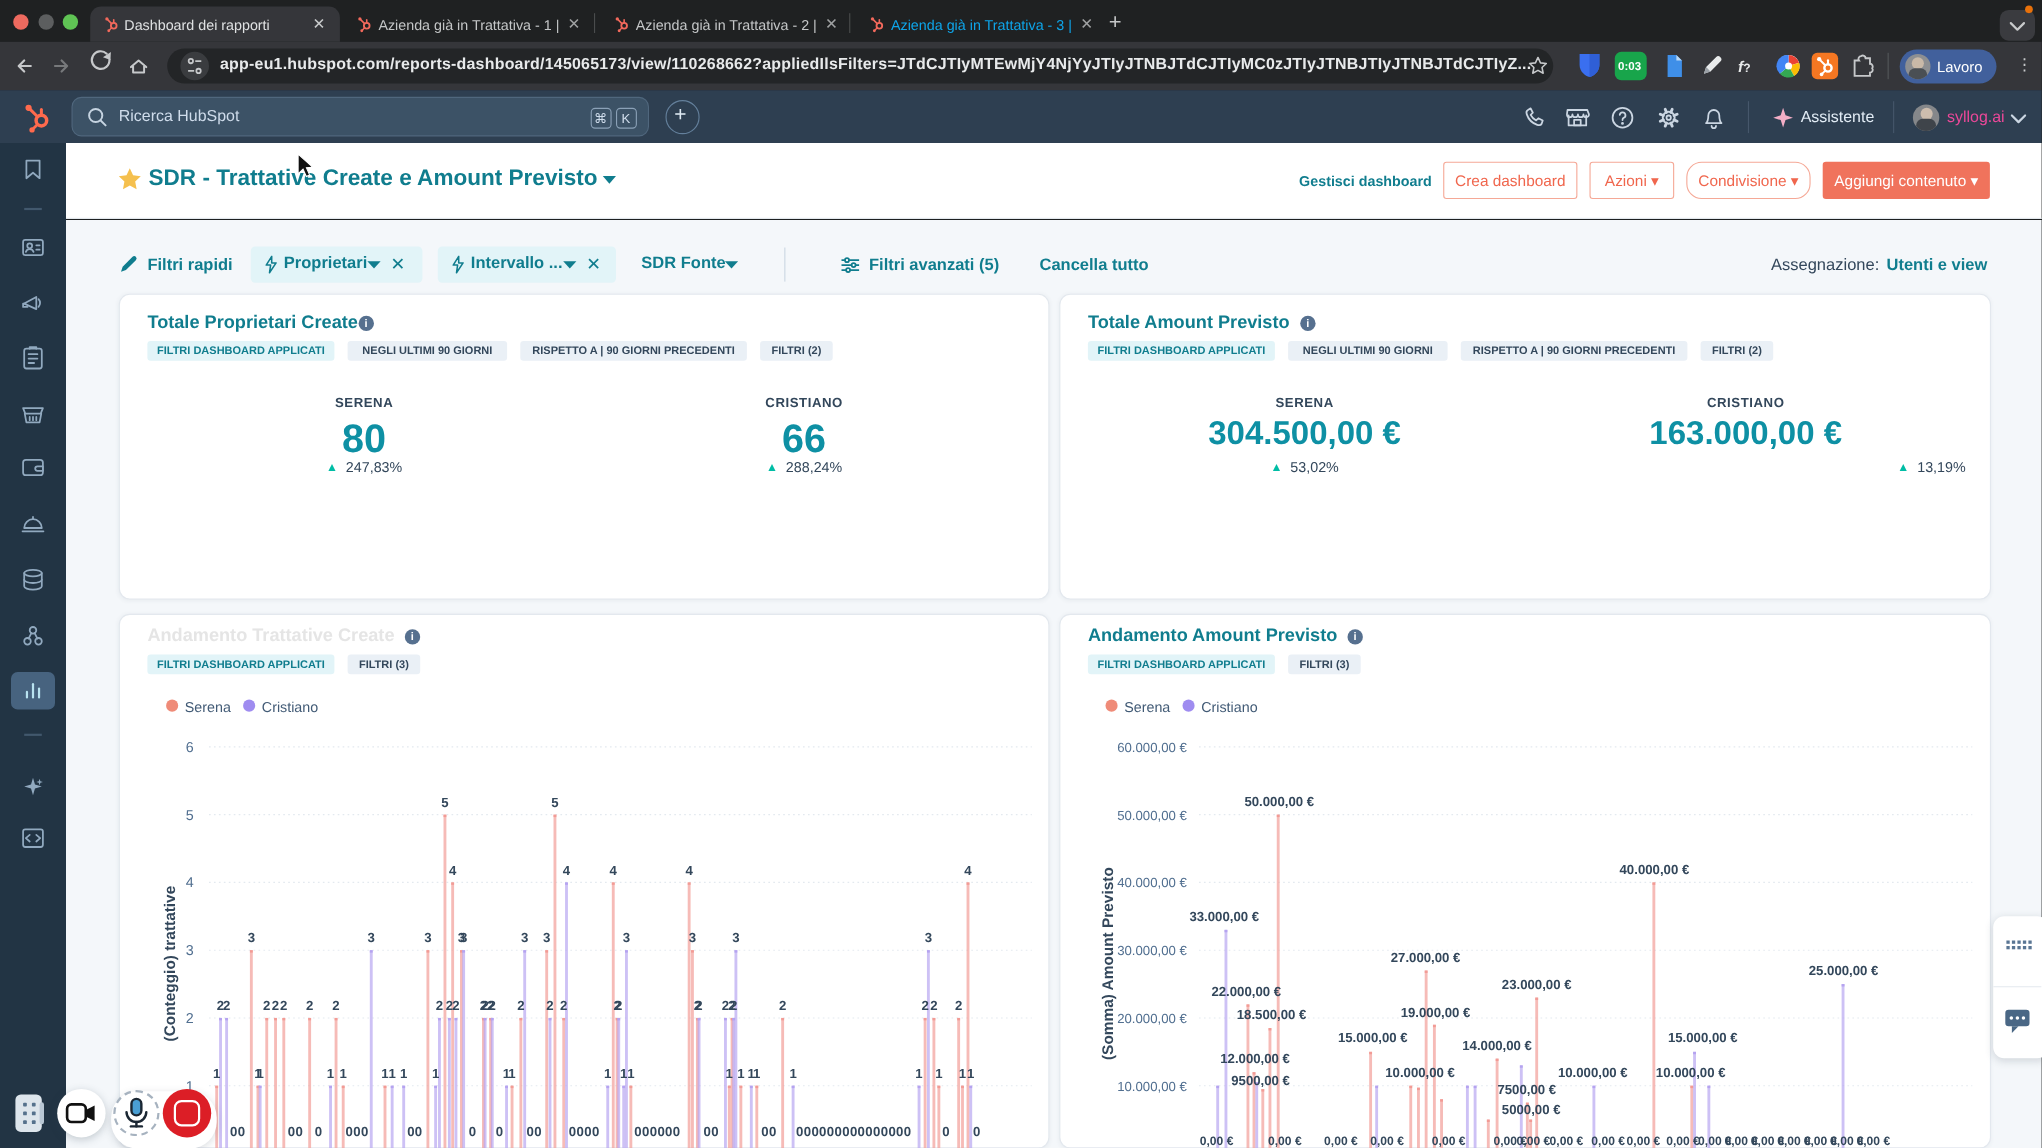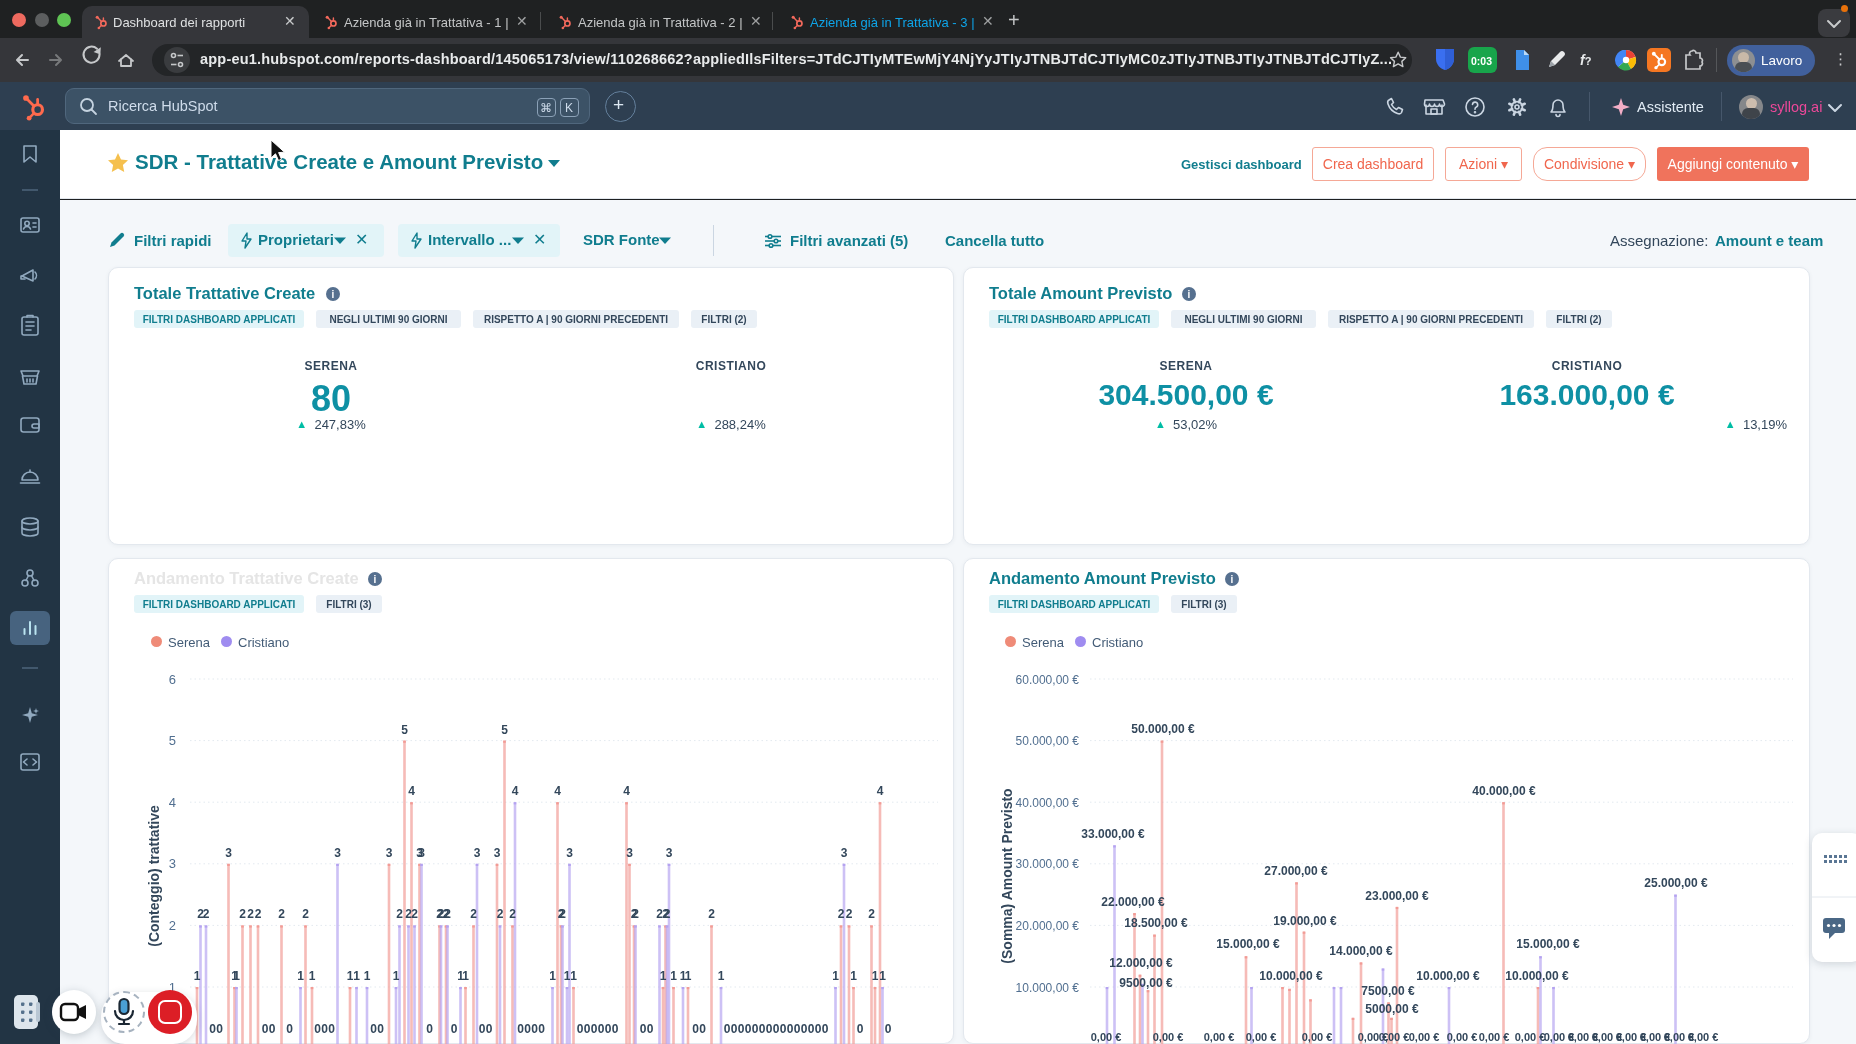--- a/index.html
+++ b/index.html
@@ -332,40 +332,41 @@
       <line x1="1" y1="3.5" x2="17" y2="3.5"></line>
       <line x1="1" y1="8" x2="17" y2="8"></line>
       <line x1="1" y1="12.5" x2="17" y2="12.5"></line>
       <circle cx="6" cy="3.5" r="1.8" fill="#fff"></circle>
       <circle cx="12" cy="8" r="1.8" fill="#fff"></circle>
       <circle cx="7" cy="12.5" r="1.8" fill="#fff"></circle>
     </svg>
     <div class="txt" style="left:790px;top:232px;font-size:15px;font-weight:bold;color:#107d8e">Filtri avanzati (5)</div>
     <div class="txt" style="left:945px;top:232px;font-size:15px;font-weight:bold;color:#107d8e">Cancella tutto</div>
     <div class="txt" style="left:1610px;top:232px;font-size:15px;color:#33475b">Assegnazione:</div>
-    <div class="txt" style="left:1715px;top:232px;font-size:15px;font-weight:bold;color:#107d8e">Amount e team</div>
+    <div class="txt" style="left:1715px;top:232px;font-size:15px;font-weight:bold;color:#107d8e">Utenti e view</div>
     <div class="abs" style="left:108px;top:267px;width:846px;height:278px;background:#fff;border:1px solid #e3e8ee;border-radius:10px;box-shadow:0 1px 4px rgba(45,62,80,0.06)"></div>
     <div class="abs" style="left:963px;top:267px;width:847px;height:278px;background:#fff;border:1px solid #e3e8ee;border-radius:10px;box-shadow:0 1px 4px rgba(45,62,80,0.06)"></div>
     <div class="abs" style="left:108px;top:558px;width:846px;height:486px;background:#fff;border:1px solid #e3e8ee;border-radius:10px;box-shadow:0 1px 4px rgba(45,62,80,0.06)"></div>
     <div class="abs" style="left:963px;top:558px;width:847px;height:486px;background:#fff;border:1px solid #e3e8ee;border-radius:10px;box-shadow:0 1px 4px rgba(45,62,80,0.06)"></div>
-    <div class="txt" style="left:134px;top:284px;font-size:16.5px;font-weight:bold;color:#107d8e">Totale Trattative Create</div>
+    <div class="txt" style="left:134px;top:284px;font-size:16.5px;font-weight:bold;color:#107d8e">Totale Proprietari Create</div>
     <div class="abs" style="left:326px;top:287px;width:14px;height:14px;border-radius:50%;background:#56708f"></div>
     <div class="txt" style="left:331.4px;top:289px;font-size:10px;font-weight:bold;color:#fff">i</div>
     <div class="abs" style="left:134px;top:310px;width:170px;height:18px;background:#e2f4f8;border-radius:3px"></div>
     <div class="abs" style="left:134px;top:314px;width:170px;text-align:center;font-size:10px;font-weight:bold;color:#107d8e;white-space:nowrap">FILTRI DASHBOARD APPLICATI</div>
     <div class="abs" style="left:316px;top:310px;width:145px;height:18px;background:#eaf0f6;border-radius:3px"></div>
     <div class="abs" style="left:316px;top:314px;width:145px;text-align:center;font-size:10px;font-weight:bold;color:#33475b;white-space:nowrap">NEGLI ULTIMI 90 GIORNI</div>
     <div class="abs" style="left:473px;top:310px;width:206px;height:18px;background:#eaf0f6;border-radius:3px"></div>
     <div class="abs" style="left:473px;top:314px;width:206px;text-align:center;font-size:10px;font-weight:bold;color:#33475b;white-space:nowrap">RISPETTO A | 90 GIORNI PRECEDENTI</div>
     <div class="abs" style="left:691px;top:310px;width:66px;height:18px;background:#eaf0f6;border-radius:3px"></div>
     <div class="abs" style="left:691px;top:314px;width:66px;text-align:center;font-size:10px;font-weight:bold;color:#33475b;white-space:nowrap">FILTRI (2)</div>
     <div class="abs" style="left:131px;top:359px;width:400px;text-align:center;font-size:12px;font-weight:bold;letter-spacing:0.5px;color:#33475b">SERENA</div>
     <div class="abs" style="left:81px;top:378px;width:500px;text-align:center;font-size:36px;font-weight:bold;color:#0e90a4">80</div>
     <div class="abs" style="left:131px;top:417px;width:400px;text-align:center;font-size:13px;color:#33475b"><span style="color:#00bda5;font-size:11px;vertical-align:1px">▲</span>&nbsp; 247,83%</div>
     <div class="abs" style="left:531px;top:359px;width:400px;text-align:center;font-size:12px;font-weight:bold;letter-spacing:0.5px;color:#33475b">CRISTIANO</div>
+    <div class="abs" style="left:481px;top:378px;width:500px;text-align:center;font-size:36px;font-weight:bold;color:#0e90a4">66</div>
     <div class="abs" style="left:531px;top:417px;width:400px;text-align:center;font-size:13px;color:#33475b"><span style="color:#00bda5;font-size:11px;vertical-align:1px">▲</span>&nbsp; 288,24%</div>
     <div class="txt" style="left:989px;top:284px;font-size:16.5px;font-weight:bold;color:#107d8e">Totale Amount Previsto</div>
     <div class="abs" style="left:1182px;top:287px;width:14px;height:14px;border-radius:50%;background:#56708f"></div>
     <div class="txt" style="left:1187.4px;top:289px;font-size:10px;font-weight:bold;color:#fff">i</div>
     <div class="abs" style="left:989px;top:310px;width:170px;height:18px;background:#e2f4f8;border-radius:3px"></div>
     <div class="abs" style="left:989px;top:314px;width:170px;text-align:center;font-size:10px;font-weight:bold;color:#107d8e;white-space:nowrap">FILTRI DASHBOARD APPLICATI</div>
     <div class="abs" style="left:1171px;top:310px;width:145px;height:18px;background:#eaf0f6;border-radius:3px"></div>
     <div class="abs" style="left:1171px;top:314px;width:145px;text-align:center;font-size:10px;font-weight:bold;color:#33475b;white-space:nowrap">NEGLI ULTIMI 90 GIORNI</div>
     <div class="abs" style="left:1328px;top:310px;width:206px;height:18px;background:#eaf0f6;border-radius:3px"></div>
     <div class="abs" style="left:1328px;top:314px;width:206px;text-align:center;font-size:10px;font-weight:bold;color:#33475b;white-space:nowrap">RISPETTO A | 90 GIORNI PRECEDENTI</div>

